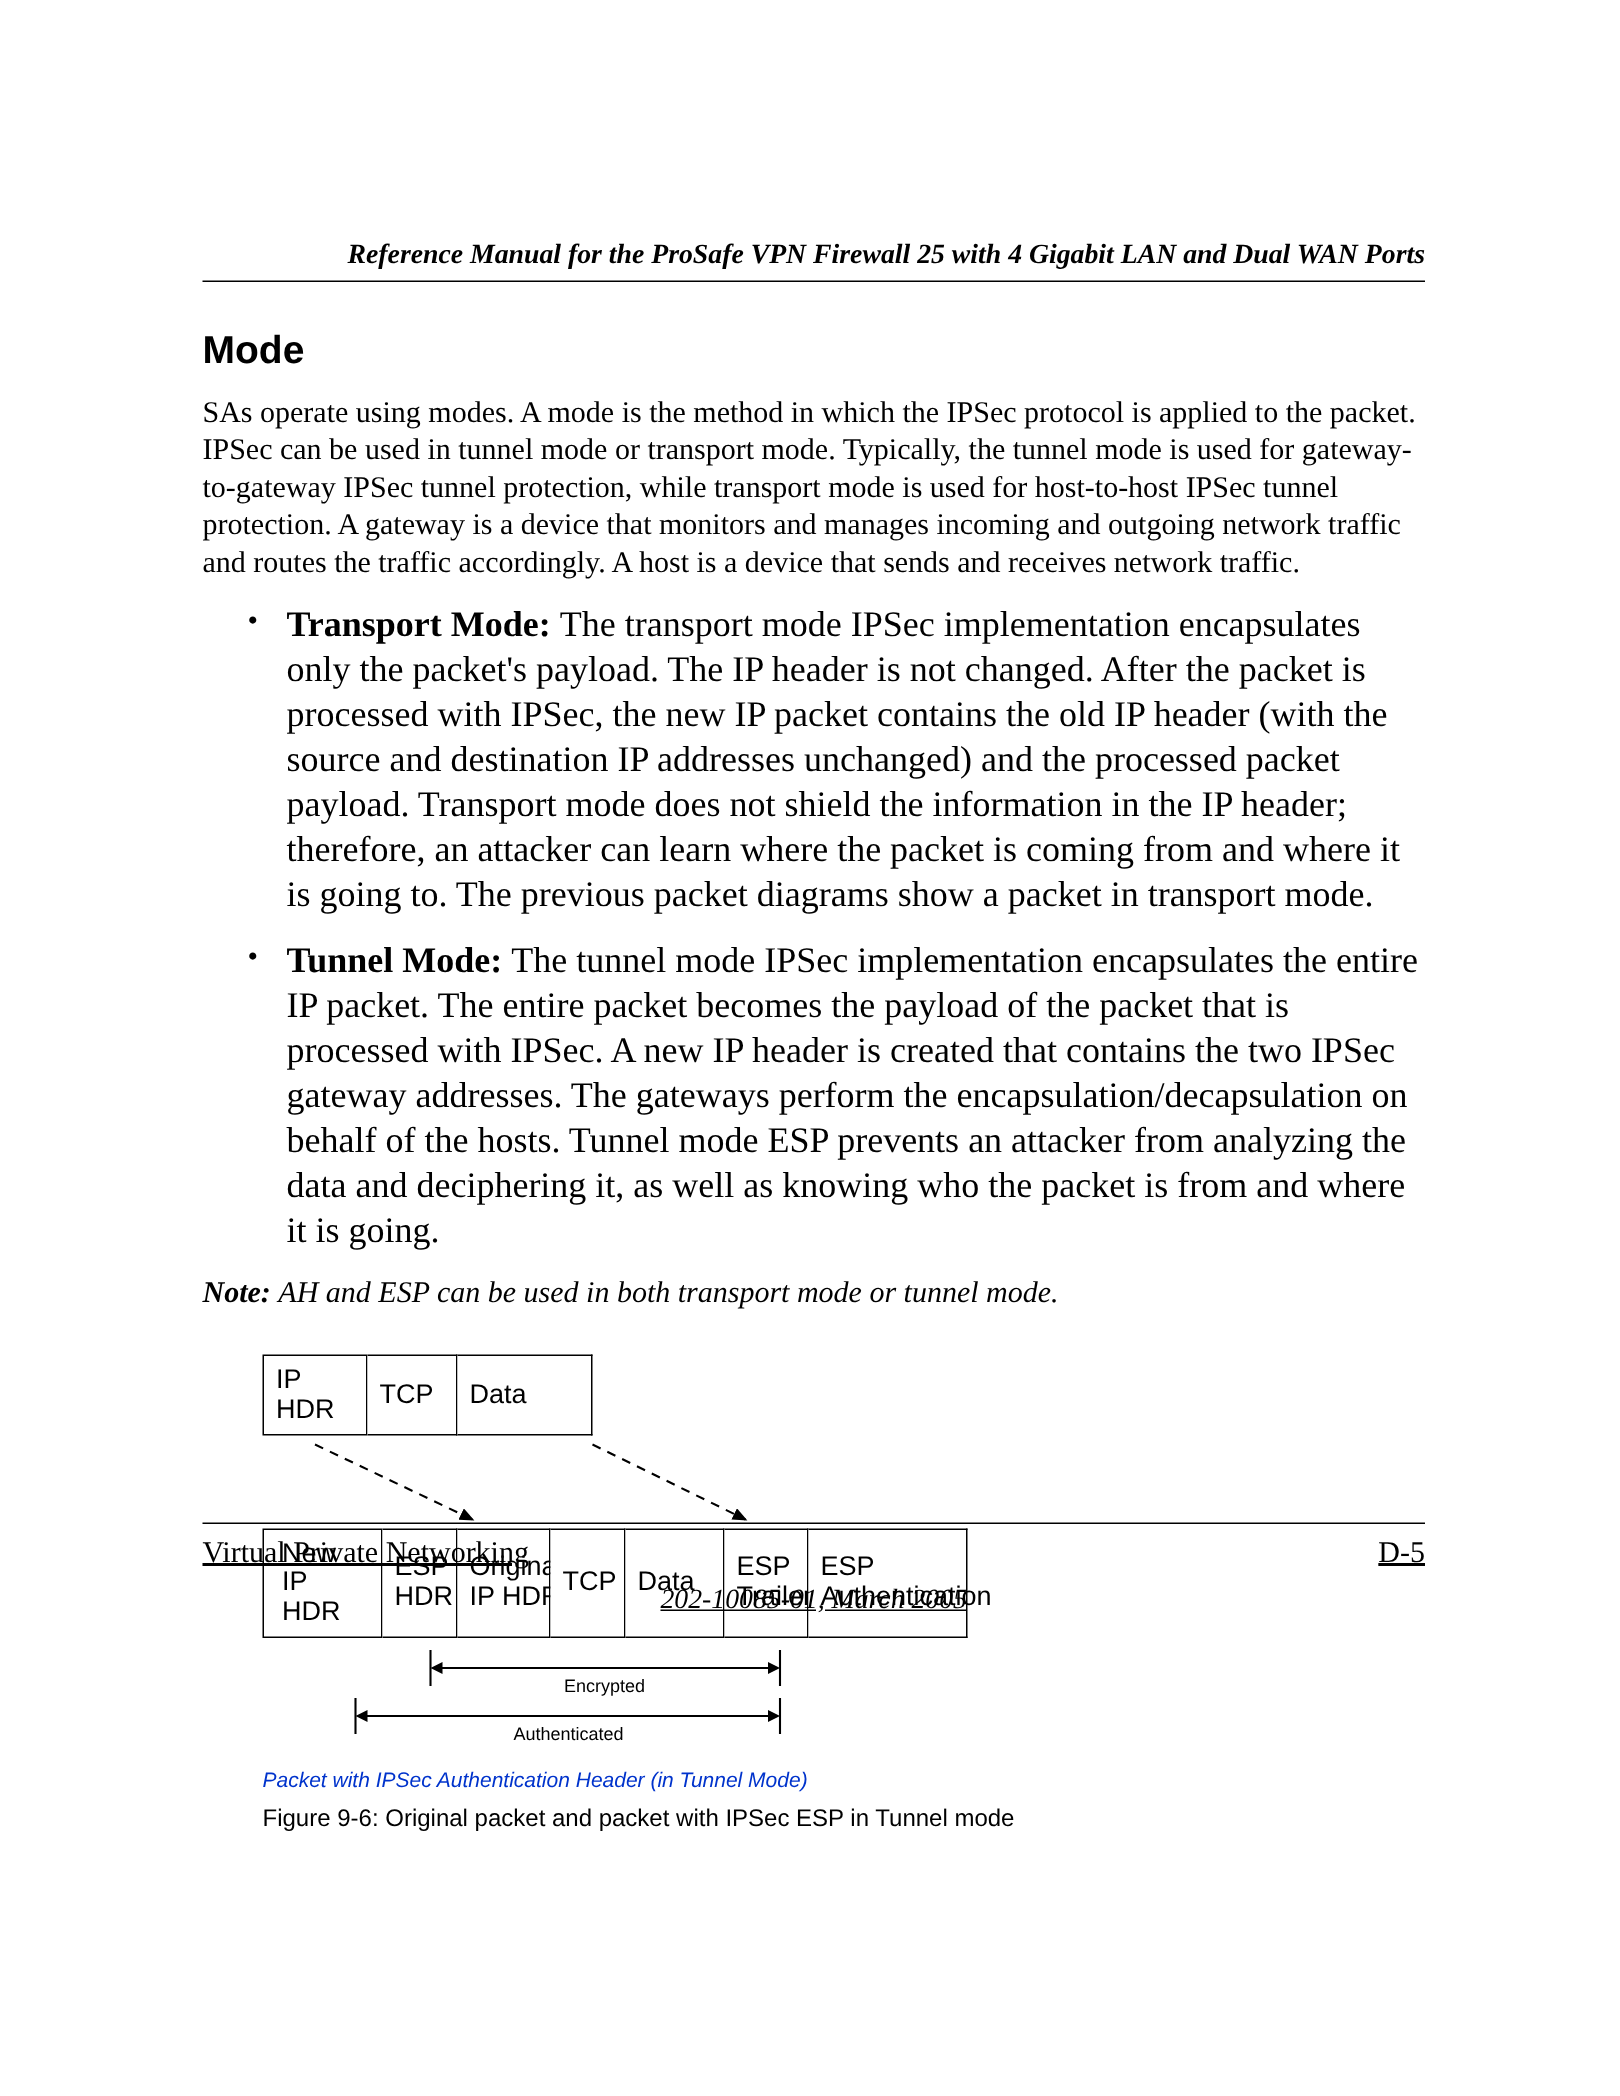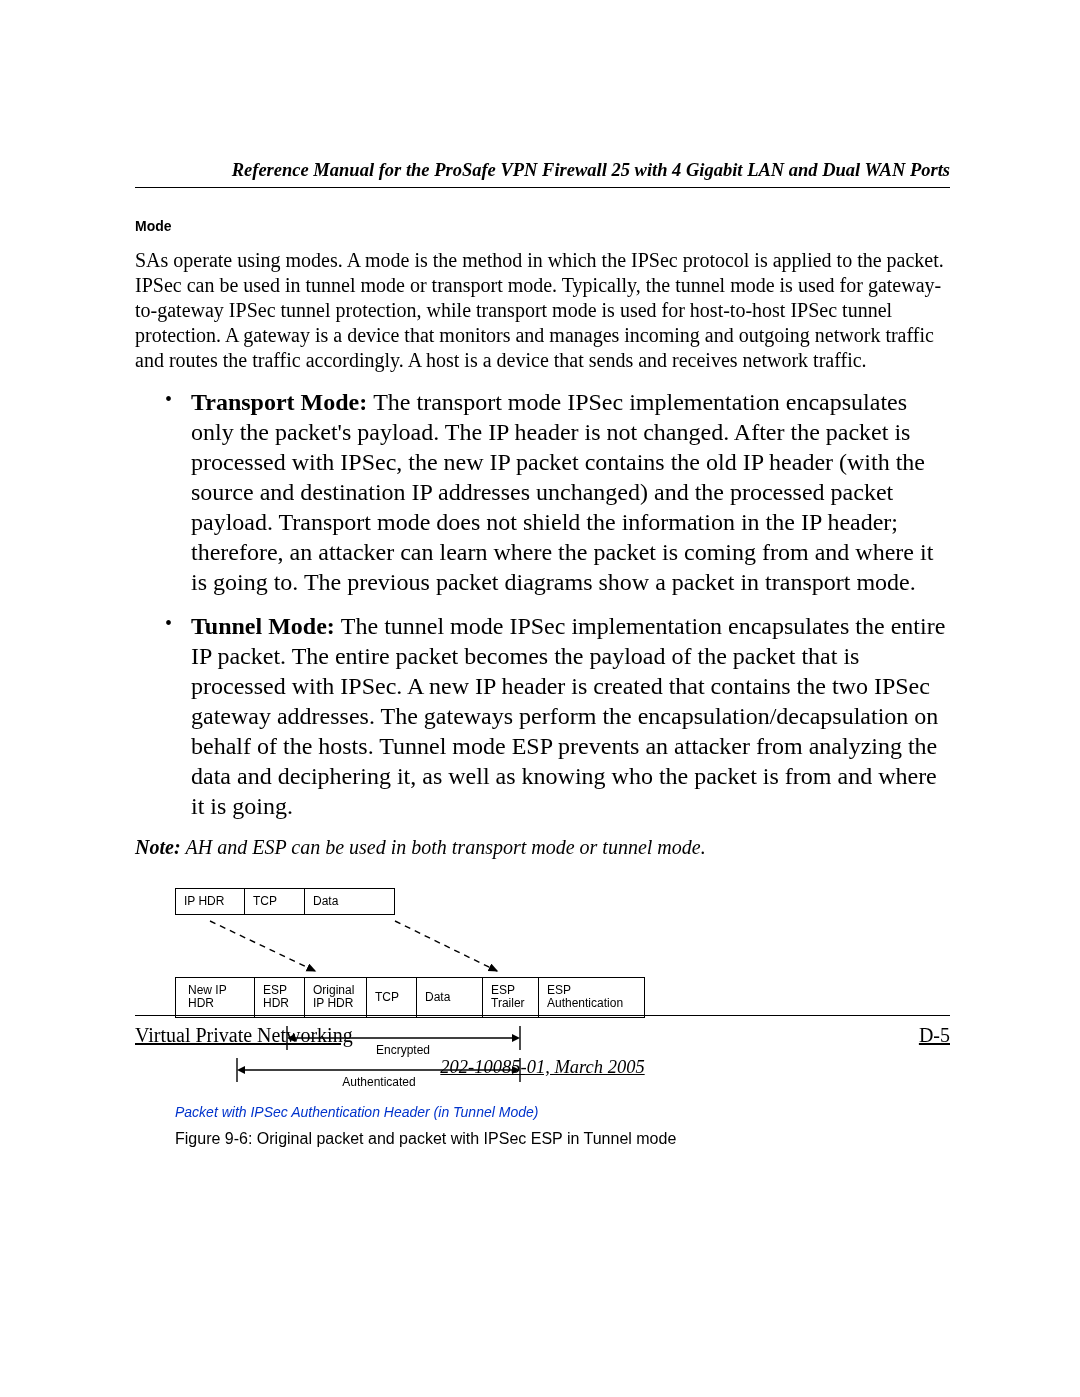--- a/index.html
+++ b/index.html
@@ -30,21 +30,21 @@
     margin: 0 0 30px 0;
   }
   .bottom-hr {
     border: none;
     border-top: 1.5px solid #000;
     margin: 0;
   }
   .section-heading {
     font-family: Arial, Helvetica, sans-serif;
     font-weight: bold;
-    font-size: 14px;
+    font-size: 26px;
     margin: 6px 0 14px 0;
   }
   .body-para {
     font-size: 20px;
     line-height: 1.25;
     margin: 0 0 14px 0;
     text-align: left;
   }
   ul.bulleted {
     list-style: none;
@@ -84,21 +84,21 @@
     font-size: 14px;
     margin: 0 0 8px 0;
   }
   .pkt-row {
     display: flex;
     margin-bottom: 4px;
   }
   .pkt-box {
     border: 1px solid #000;
     font-family: Arial, Helvetica, sans-serif;
-    font-size: 12px;
+    font-size: 18px;
     padding: 6px 8px;
     box-sizing: border-box;
     display: flex;
     align-items: center;
     line-height: 1.1;
     background: #fff;
   }
   .row-orig .pkt-box:nth-child(1){ width:70px; }
   .row-orig .pkt-box:nth-child(2){ width:60px; border-left:none;}
   .row-orig .pkt-box:nth-child(3){ width:90px; border-left:none;}

